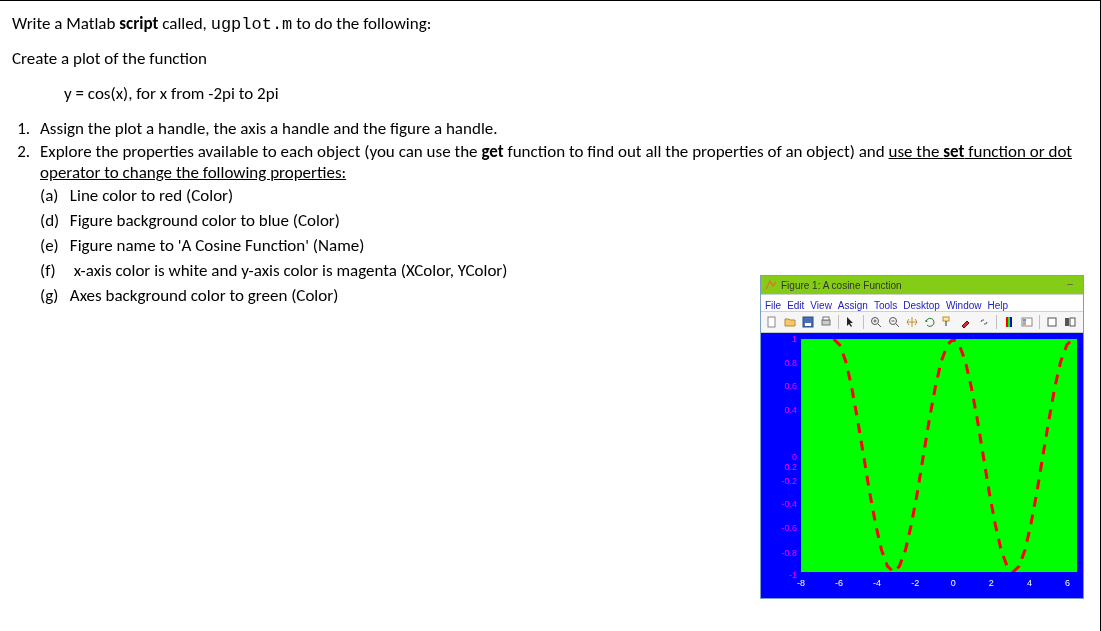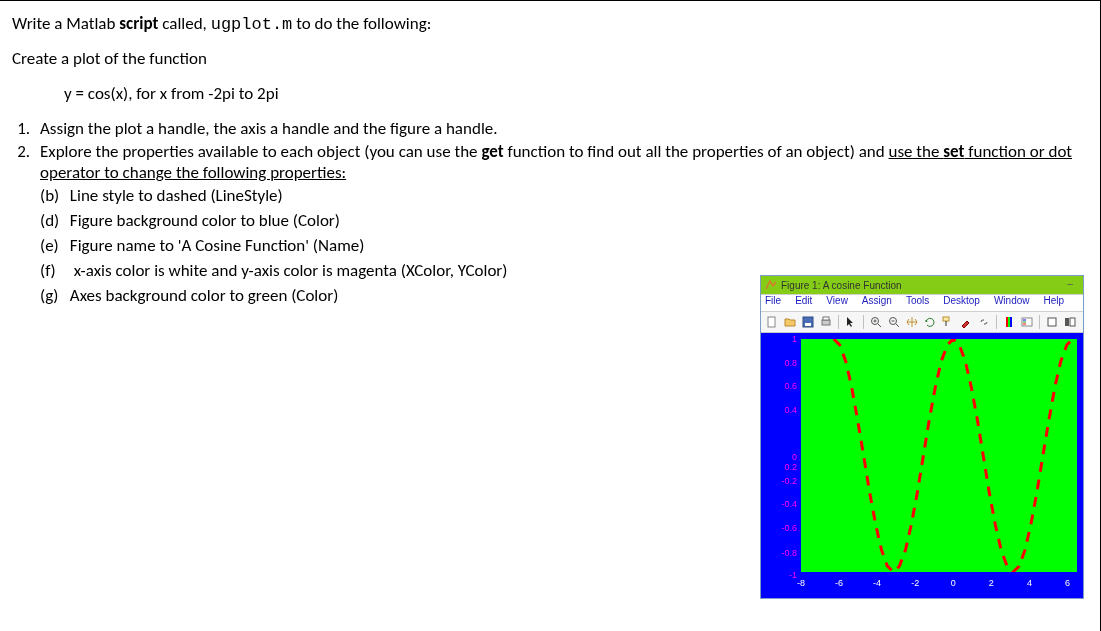--- a/index.html
+++ b/index.html
@@ -68,23 +68,23 @@
   .appicon {
     width: 12px; height: 12px;
     display:inline-block;
   }
   .titlebar .title { color:#333; }
   .titlebar .spacer { flex:1; }
   .minbtn { width:18px; height:12px; color:#555; text-align:center; line-height:10px; }
   .menubar {
     height: 16px;
     display:flex;
-    gap: 14px;
+    gap: 6px;
     padding: 0 4px;
-    align-items:flex-start;
+    align-items:flex-end;
     color:#3a3aee;
     background:#fff;
     border-bottom:1px solid #d0d0d0;
   }
   .menubar span { color:#2020c0; }
   .toolbar {
     height: 20px;
     display:flex;
     align-items:center;
     padding: 0 3px;
@@ -145,21 +145,21 @@
 
 <p class="line">Create a plot of the function</p>
 
 <p class="line indent1">y = cos(x), for x from -2pi to 2pi</p>
 
 <ol class="steps">
   <li><span>Assign the plot a handle, the axis a handle and the figure a handle.</span></li>
   <li>
     <span>Explore the properties available to each object (you can use the </span><b>get</b><span> function to find out all the properties of an object) and </span><span class="under"><span>use the </span><b>set</b><span> function or dot operator to change the following properties:</span></span>
     <div class="sublist">
-      <div class="subitem"><span class="lbl">(b)</span>&nbsp;<span>Line style to dashed (LineStyle)</span></div>
+      <div class="subitem"><span class="lbl">(a)</span>&nbsp;<span>Line color to red (Color)</span></div>
       <div class="subitem"><span class="lbl">(d)</span>&nbsp;<span>Figure background color to blue (Color)</span></div>
       <div class="subitem"><span class="lbl">(e)</span>&nbsp;<span>Figure name to 'A Cosine Function' (Name)</span></div>
       <div class="subitem"><span class="lbl">(f)</span>&nbsp;&nbsp;<span>x-axis color is white and y-axis color is magenta (XColor, YColor)</span></div>
       <div class="subitem"><span class="lbl">(g)</span>&nbsp;<span>Axes background color to green  (Color)</span></div>
     </div>
   </li>
 </ol>
 
 <div class="figwin">
   <div class="titlebar">

